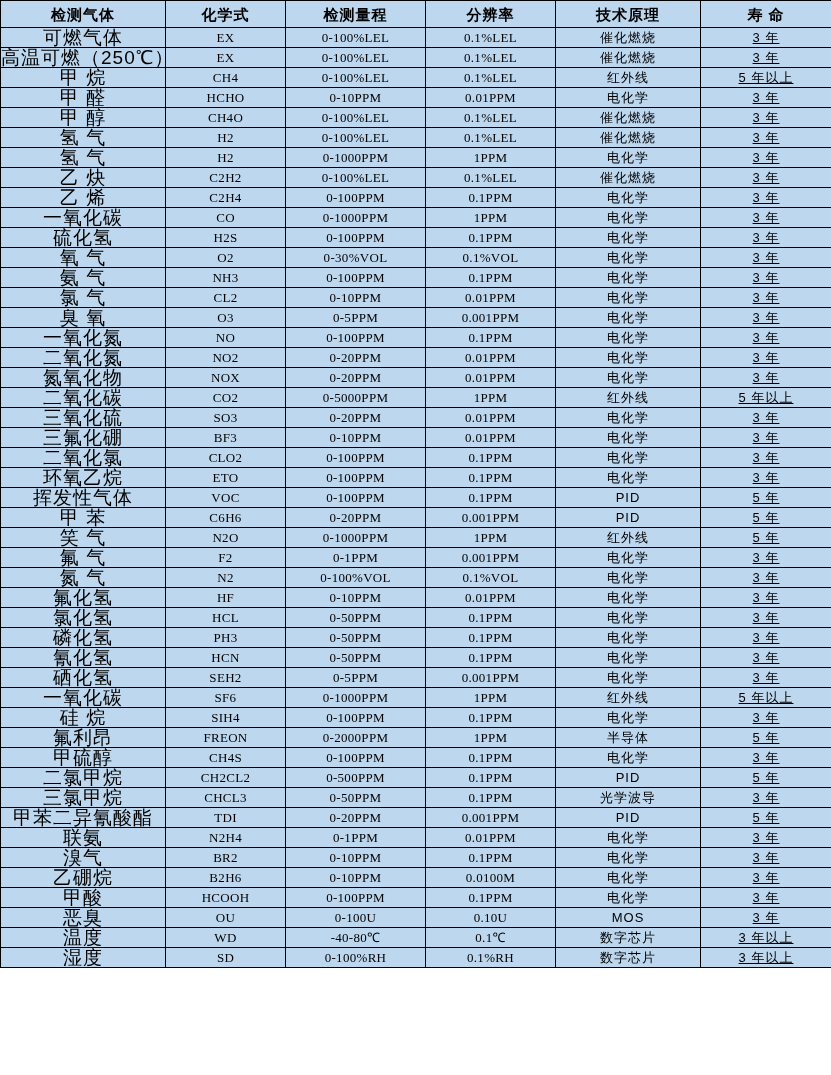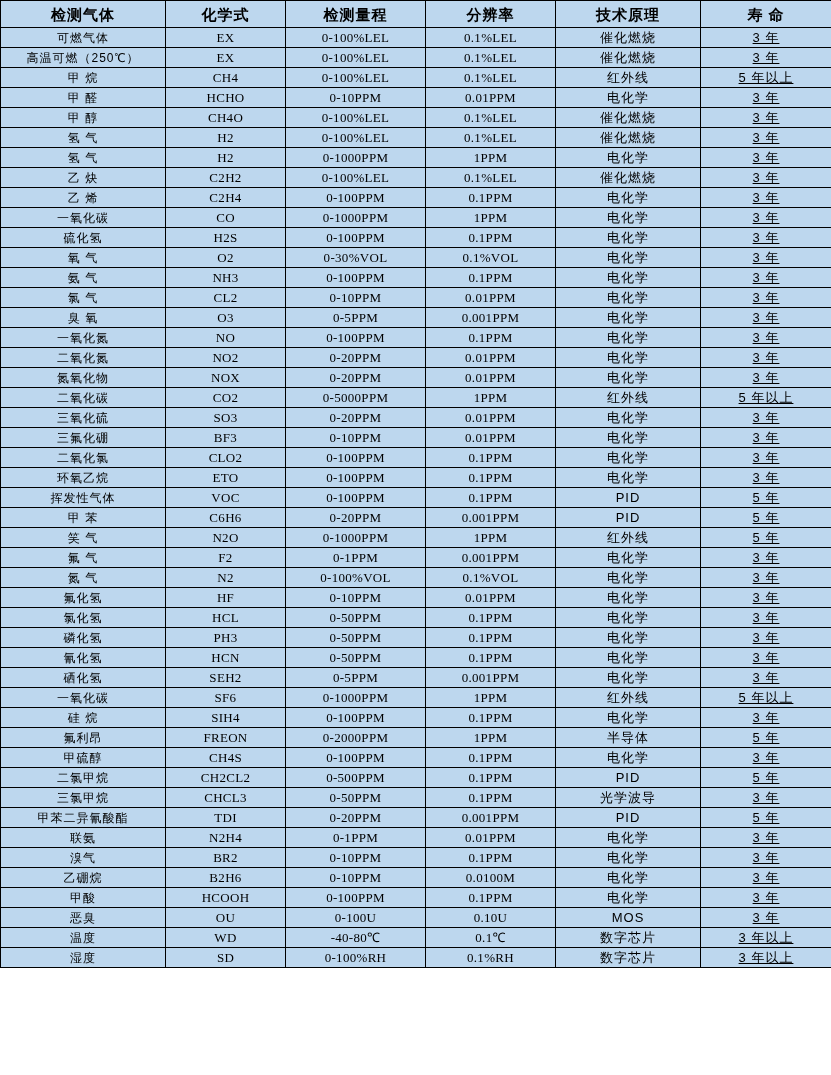--- a/index.html
+++ b/index.html
@@ -45,21 +45,21 @@
   }
   
   col.c0 { width: 165px; }
   col.c1 { width: 120px; }
   col.c2 { width: 140px; }
   col.c3 { width: 130px; }
   col.c4 { width: 145px; }
   col.c5 { width: 131px; }
 
   td.cname {
-    font-size: 12px;
+    font-size: 19px;
     letter-spacing: 1px;
   }
   td.cformula, td.crange, td.cres {
     font-family: "Liberation Serif", serif;
     font-size: 13px;
     letter-spacing: 0.3px;
   }
   td.cprin {
     font-size: 13px;
     letter-spacing: 1px;

